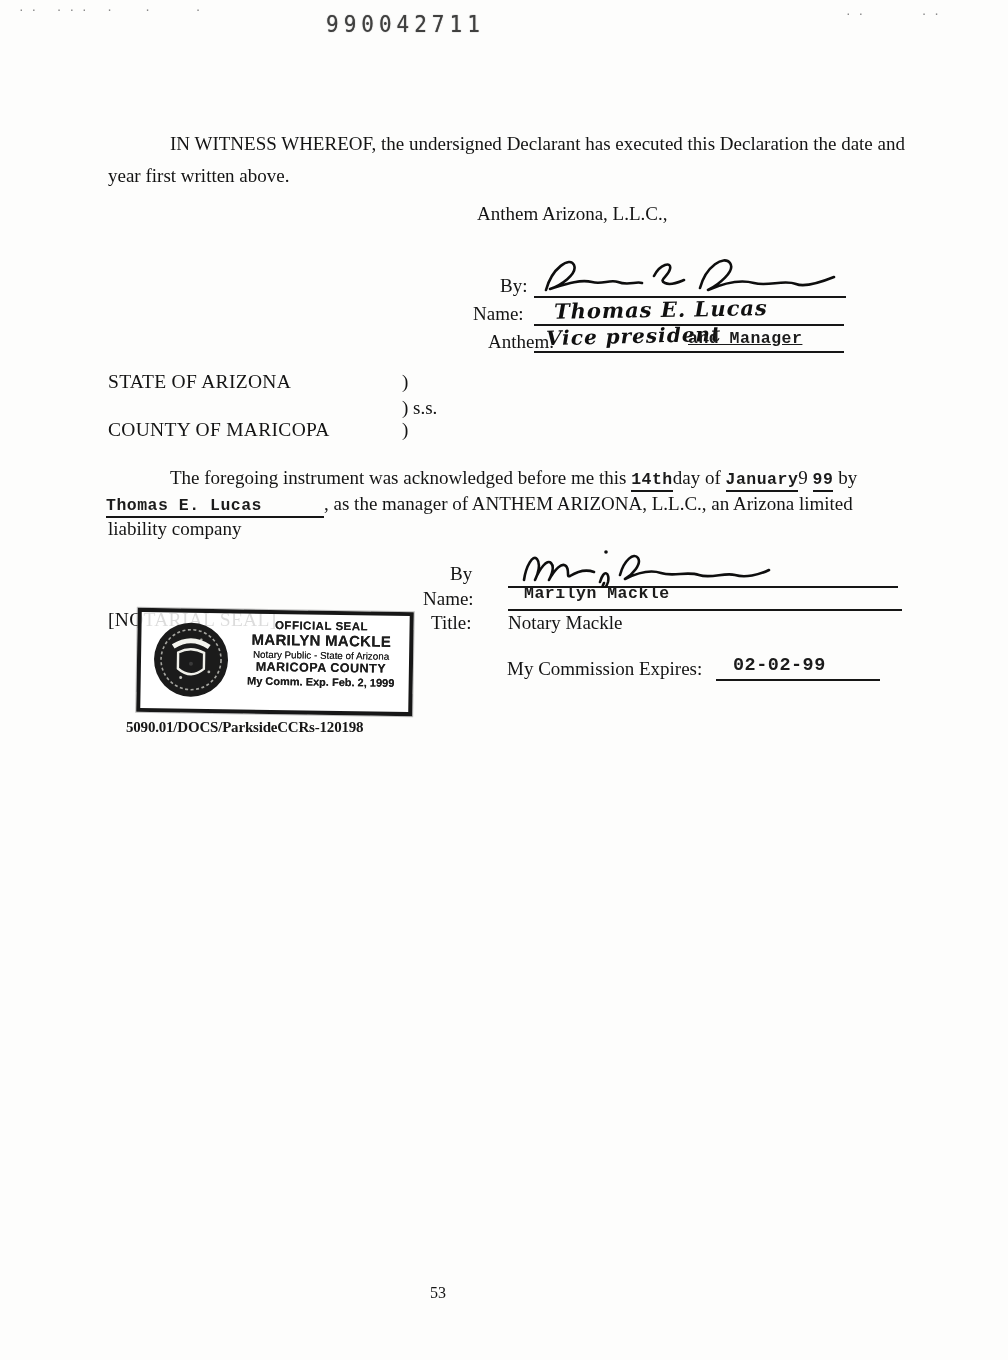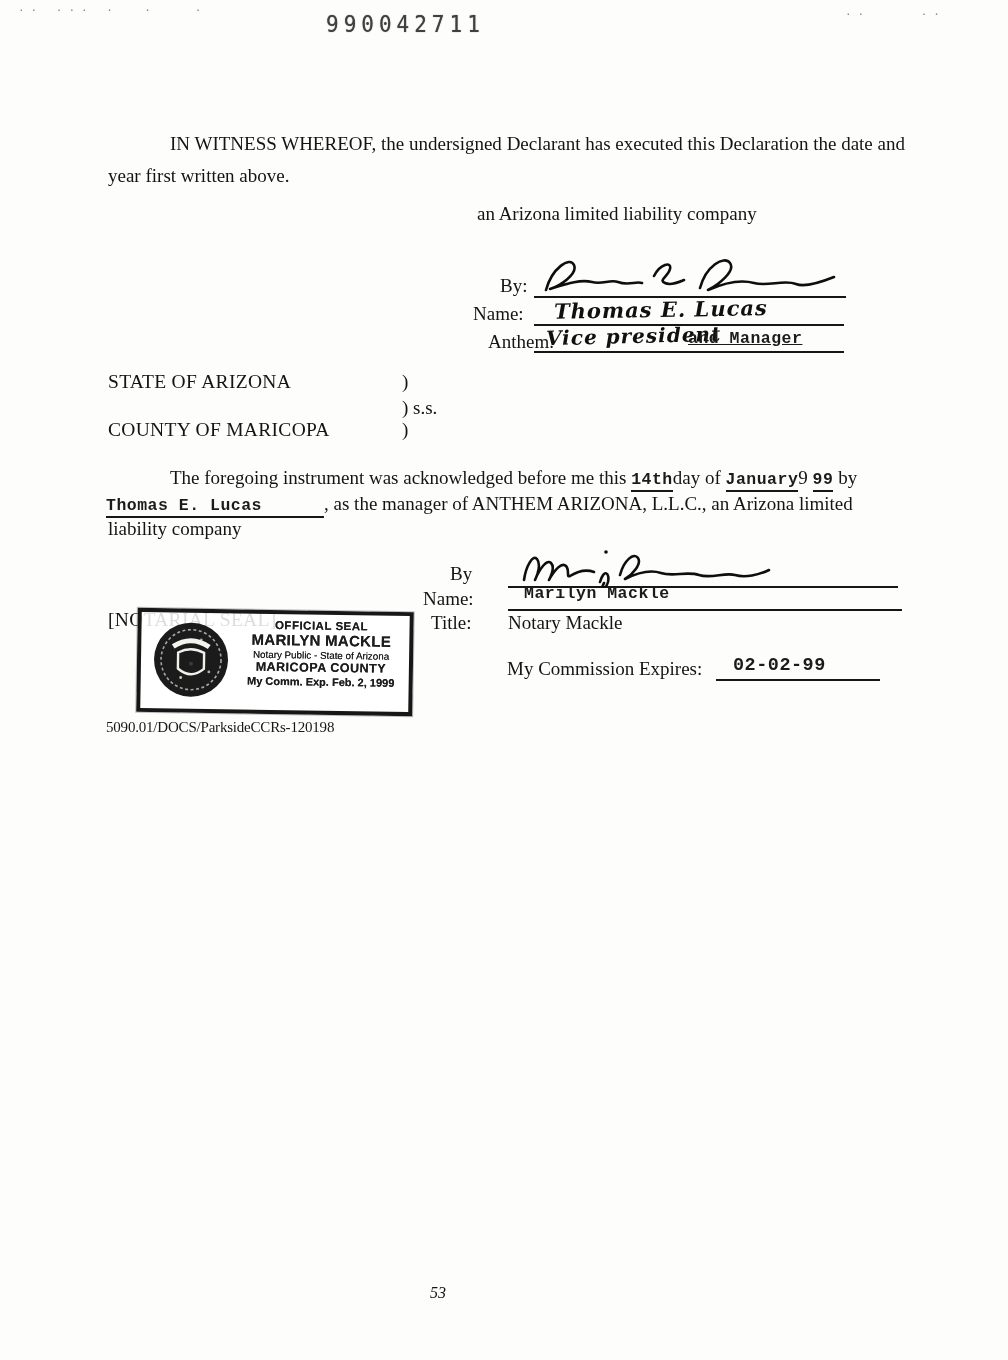--- a/index.html
+++ b/index.html
@@ -27,38 +27,38 @@
     width:268px;height:96px;border:4px solid #171717;background:rgba(255,255,255,.85);
     transform:rotate(.9deg);box-shadow:0 0 0 1px rgba(20,20,20,.25);
   }
   .seal-text{position:absolute;left:94px;right:2px;top:5px;text-align:center;
     font-family:"Liberation Sans", sans-serif;color:#1d1d1d;text-shadow:0 0 .6px #333;}
   .seal-l1{font-size:11.5px;font-weight:bold;letter-spacing:.5px;}
   .seal-l2{font-size:15px;font-weight:bold;letter-spacing:.3px;}
   .seal-l3{font-size:9.8px;margin-top:1px;}
   .seal-l4{font-size:12.5px;font-weight:bold;letter-spacing:.5px;}
   .seal-l5{font-size:11px;font-weight:bold;margin-top:1px;}
-  .footer-ref{font-size:15px;font-weight:normal;letter-spacing:-.2px;color:#171717;}
-  .pagenum{width:876px;text-align:center;font-size:16px;font-style:italic;}
+  .footer-ref{font-size:15px;font-weight:bold;letter-spacing:-.2px;color:#171717;margin-left:20px;}
+  .pagenum{width:876px;text-align:center;font-size:16px;}
   svg.sig path{fill:none;stroke:#0e0e0e;stroke-width:2.6;stroke-linecap:round;stroke-linejoin:round;}
 </style>
 </head>
 <body>
 
 <div class="abs artifact" style="left:18px;top:4px;">·· ··· ·&nbsp;&nbsp;·&nbsp;&nbsp;&nbsp;·</div>
 <div class="abs artifact" style="left:845px;top:8px;">··&nbsp;&nbsp;&nbsp;&nbsp;··</div>
 
 <div class="abs stamp-no" style="left:326px;top:12px;">990042711</div>
 
 <div class="abs serif para" style="left:108px;top:128px;">
   <span class="indent"></span><span>IN WITNESS WHEREOF, the undersigned Declarant has executed this Declaration the date and year first written above.</span>
 </div>
 
 <div class="abs serif" style="left:477px;top:198px;">
-  <div>an Arizona limited liability company</div>
+  <div>Anthem Arizona, L.L.C.,</div>
 </div>
 
 <div class="abs serif" style="left:500px;top:270px;">By:</div>
 <div class="abs fill-line" style="left:534px;top:296px;width:312px;"></div>
 <svg class="abs sig" style="left:538px;top:250px;" width="300" height="50" viewBox="0 0 300 50">
   <path d="M8 40 C14 18 32 6 36 15 C40 24 22 36 12 39 C28 34 42 29 54 32 C64 35 72 29 80 32 C90 36 98 31 104 33 M116 26 C122 14 134 11 132 19 C130 27 120 30 127 33 C133 36 141 32 146 30 M162 38 C168 16 186 5 192 13 C198 21 180 35 170 40 C186 33 202 29 216 33 C230 37 246 29 258 34 C268 38 286 31 296 27"></path>
 </svg>
 <div class="abs serif" style="left:473px;top:298px;">Name:</div>
 <div class="abs fill-line" style="left:534px;top:324px;width:310px;"></div>
 <div class="abs hand" style="left:554px;top:297px;font-size:21px;transform:rotate(-1deg);">Thomas E. Lucas</div>

